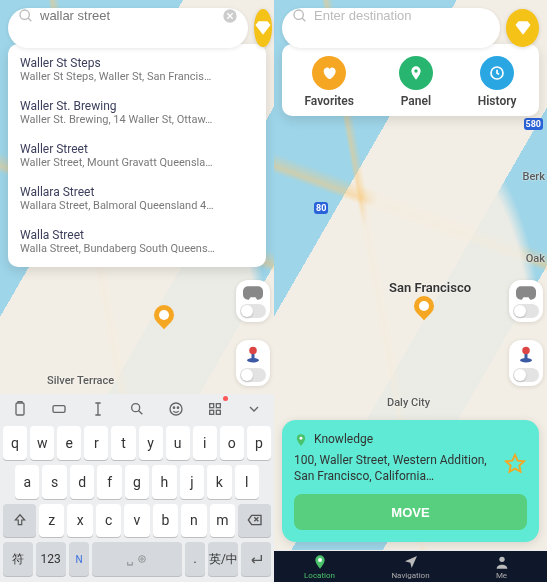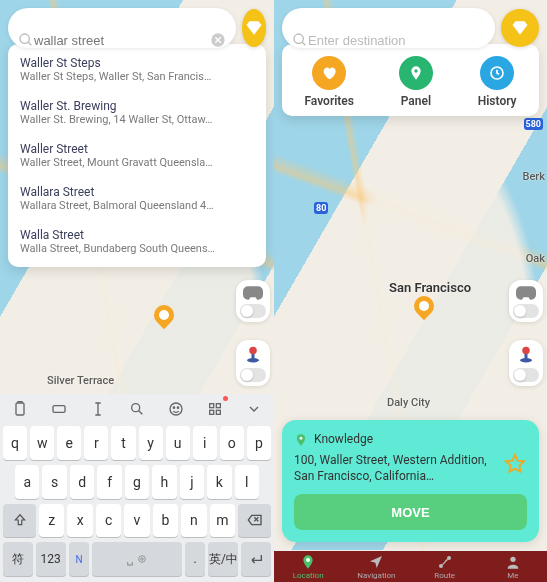--- a/index.html
+++ b/index.html
@@ -52,23 +52,24 @@
   .search-wrap {
     position: absolute; top: 8px; left: 8px; right: 8px;
     display: flex; align-items: center; gap: 6px;
     z-index: 10;
   }
   .search-bar {
     flex: 1;
     background: #fff;
     border-radius: 22px;
     height: 40px;
-    display: flex; align-items: flex-end;
+    display: flex; align-items: flex-start;
     padding: 0 10px;
     box-shadow: 0 1px 4px rgba(0,0,0,0.1);
+    gap: 6px;
   }
   .search-bar input {
     flex: 1; border: none; outline: none;
     font-size: 13px; color: #777;
     background: transparent;
   }
   .search-bar input::placeholder { color: #bbb; }
   .icon { display: inline-flex; }
   .icon svg { display: block; }
   .clear-btn { color: #999; cursor: pointer; }
@@ -177,21 +178,21 @@
   .bc-star { width:24px; height:24px; display:flex; align-items:center; justify-content:center; }
   .move-btn {
     width:100%; height:36px; background:#58cf7e; color:#fff;
     border:none; border-radius:8px; font-size:13px; font-weight:600;
     cursor:pointer;
   }
 
   
   .bottom-nav {
     position:absolute; bottom:0; left:0; right:0; height:32px;
-    background:#7f1d1d; display:flex; z-index:7;
+    background:#0f172a; display:flex; z-index:7;
     border-top:1px solid #eee;
   }
   .nav-item { flex:1; display:flex; flex-direction:column; align-items:center; justify-content:center; cursor:pointer;}
   .nav-icon { width:16px; height:16px; display:flex; align-items:center; justify-content:center;}
   .nav-label { font-size:8px; color:#aaa; margin-top:1px;}
   .nav-item.active .nav-label { color:#4ac26b; }
   .nav-item.active svg { fill:#4ac26b; }
   .shield-sign {
     position:absolute; font-size:9px; background:#2962d9; color:#fff;
     padding:1px 2px; border-radius:3px; font-weight:700;
@@ -488,30 +489,20 @@
       <span class="nav-icon">
           <svg width="16" height="16" viewBox="0 0 24 24" fill="#bbb">
             <path d="M3 11l18-8-8 18-2-8z"></path>
           </svg>
         </span>
       <span class="nav-label">Navigation</span>
     </div>
     <div class="nav-item">
       <span class="nav-icon">
           <svg width="16" height="16" viewBox="0 0 24 24" fill="#bbb">
-            <circle cx="6" cy="18" r="3"></circle>
-            <circle cx="18" cy="6" r="3"></circle>
-            <path d="M8 16c4-2 4-6 8-8" stroke="#bbb" stroke-width="2" fill="none"></path>
-          </svg>
-        </span>
-      <span class="nav-label">Route</span>
-    </div>
-    <div class="nav-item">
-      <span class="nav-icon">
-          <svg width="16" height="16" viewBox="0 0 24 24" fill="#bbb">
             <circle cx="12" cy="8" r="4"></circle>
             <path d="M4 22c0-4 4-6 8-6s8 2 8 6"></path>
           </svg>
         </span>
       <span class="nav-label">Me</span>
     </div>
   </div>
 </div>
 
 </body></html>

